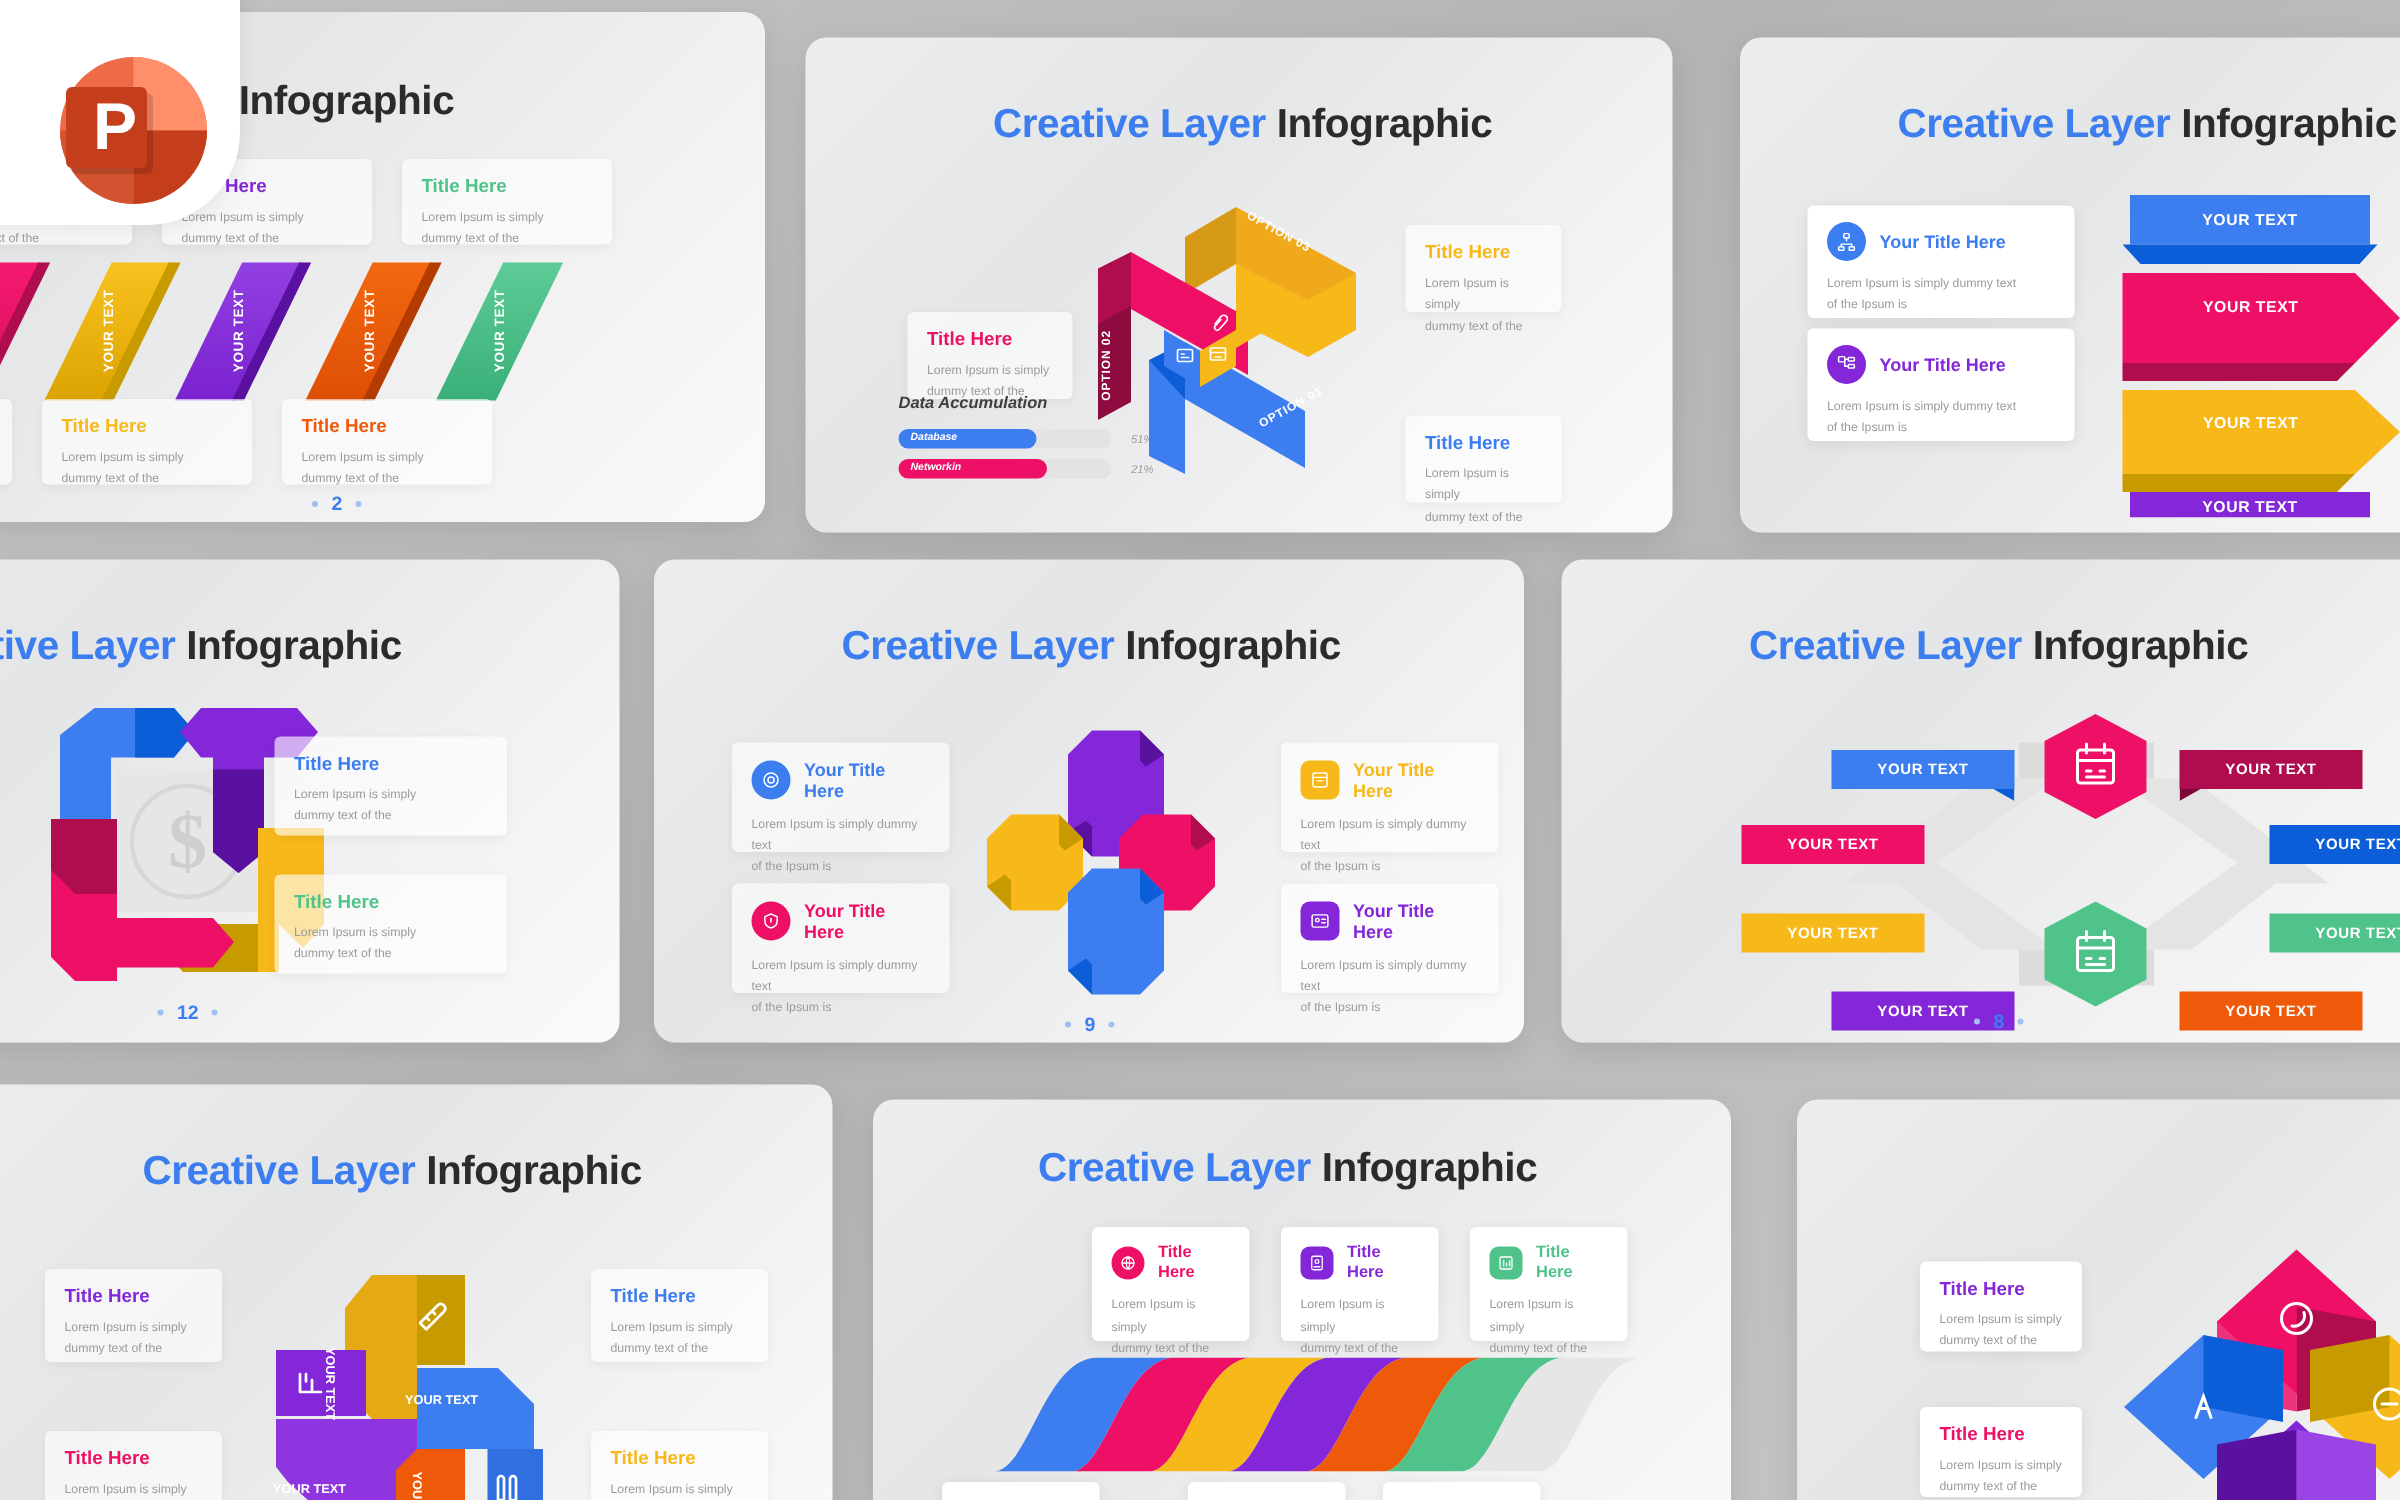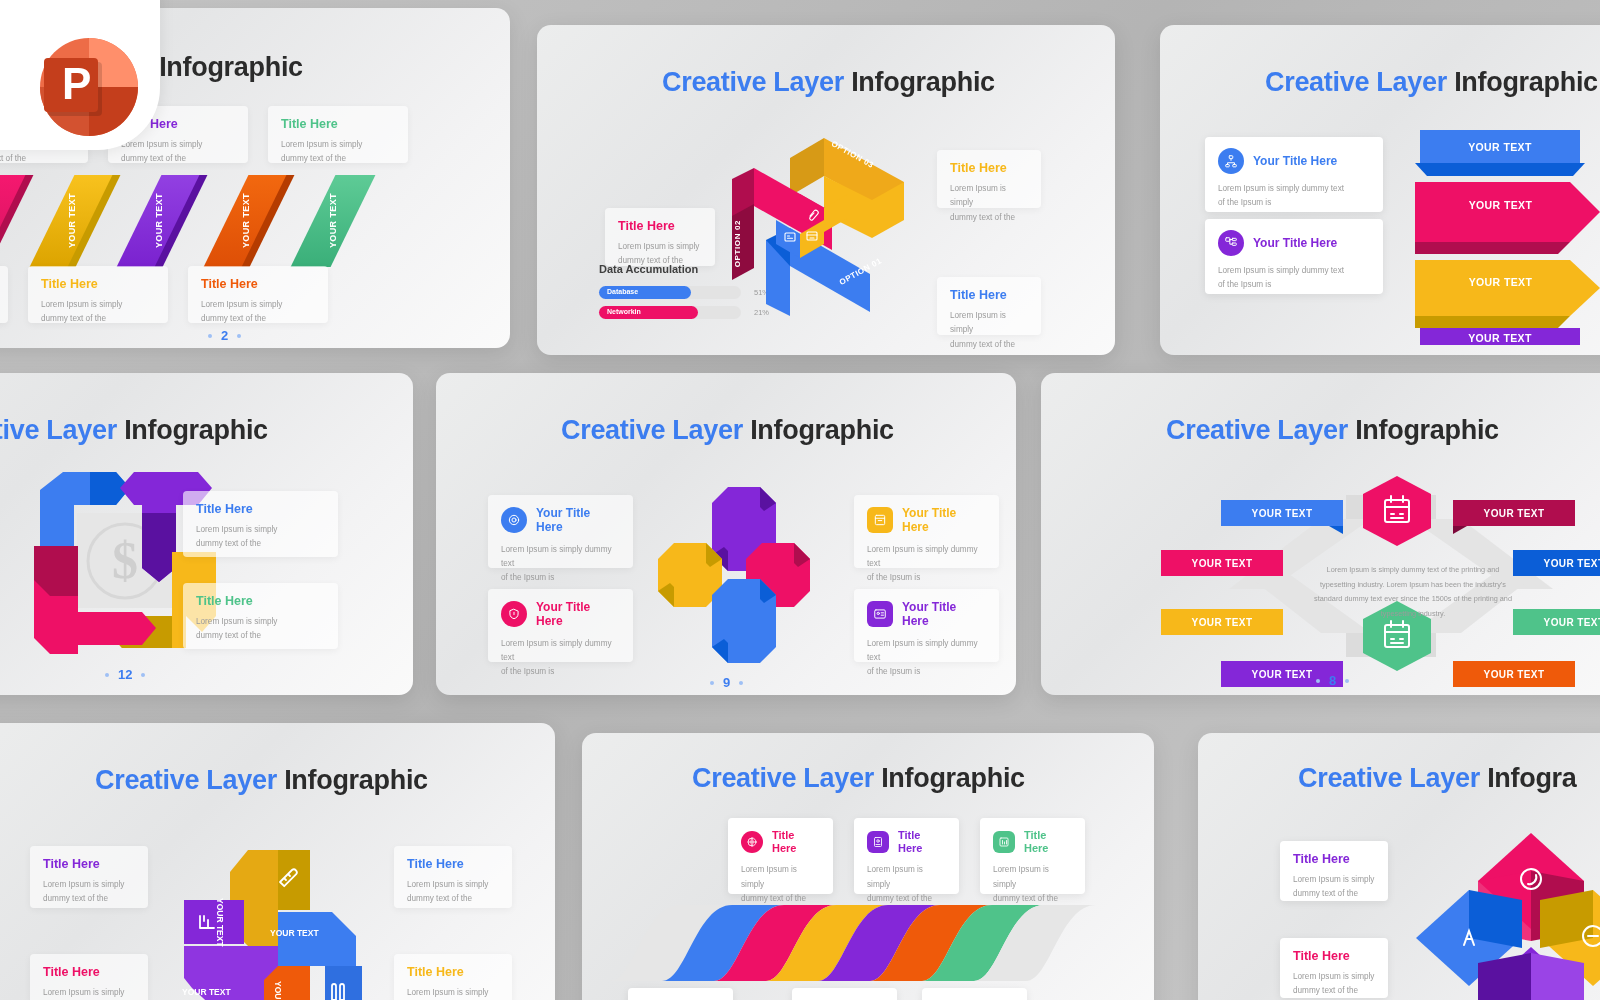--- a/index.html
+++ b/index.html
@@ -117,21 +117,21 @@
 <div class="slide" id="s3" style="left:537px;top:25px;width:578px;height:330px;">
   <div class="title" style="left:125px;top:42px;">
     <span class="b">Creative Layer</span> <span>Infographic</span>
   </div>
 
   <div class="card" style="left:68px;top:183px;width:110px;height:58px;">
     <h4 style="color:#ee1066">Title Here</h4>
     <p><span>Lorem Ipsum is simply</span><br><span>dummy text of the</span></p>
   </div>
 
-  <div style="position:absolute;left:62px;top:238px;width:170px;">
+  <div style="position:absolute;left:62px;top:238px;width:170px;font-style:italic;">
     <div style="font-size:11px;font-weight:700;color:#3f3f3f;margin-bottom:11px;">Data Accumulation</div>
     <div style="display:flex;align-items:center;gap:6px;margin-bottom:7px;">
       <div style="position:relative;flex:1;height:13px;border-radius:7px;background:#e3e3e3;">
         <div style="position:absolute;left:0;top:0;bottom:0;width:65%;border-radius:7px;background:#3c7df0;"></div>
         <span style="position:absolute;left:8px;top:2px;font-size:7px;color:#fff;font-weight:700;">Database</span>
       </div>
       <span style="font-size:7.5px;color:#9b9b9b;width:22px;text-align:right;">51%</span>
     </div>
     <div style="display:flex;align-items:center;gap:6px;">
       <div style="position:relative;flex:1;height:13px;border-radius:7px;background:#e3e3e3;">
@@ -415,21 +415,20 @@
   <div class="ribbon" style="left:472px;top:236px;width:122px;height:26px;background:#4fc38a;font-size:10px;">
     <span>YOUR TEXT</span>
   </div>
   <div class="ribbon" style="left:180px;top:288px;width:122px;height:26px;background:#8427d8;font-size:10px;">
     <span>YOUR TEXT</span>
   </div>
   <div class="ribbon" style="left:412px;top:288px;width:122px;height:26px;background:#ef5a0a;font-size:10px;">
     <span>YOUR TEXT</span>
   </div>
 
-  <p style="position:absolute;left:272px;top:190px;width:200px;text-align:center;font-size:7.3px;line-height:2.0;color:#9b9b9b;">Lorem Ipsum is simply dummy text of the printing and typesetting industry. Lorem Ipsum has been the industry's standard dummy text ever since the 1500s of the printing and typesetting industry.</p>
 
   <div class="pager" style="left:275px;top:300px;">
     <i class="dot"></i>
     <span>8</span>
     <i class="dot"></i>
   </div>
 </div>
 
 <div class="slide" id="sbl" style="left:-30px;top:723px;width:585px;height:330px;">
   <div class="title" style="left:125px;top:42px;">
@@ -550,23 +549,20 @@
   </div>
   <div class="card solid" style="left:340px;top:255px;width:105px;height:62px;">
     <div class="rowcard">
 
       <h4 style="color:#ef5a0a;font-size:11px;">Title Here</h4>
     </div>
   </div>
 </div>
 
 <div class="slide" id="sbr" style="left:1198px;top:733px;width:580px;height:320px;">
-  <div class="title" style="left:100px;top:30px;">
-    <span class="b">Creative Layer</span> <span>Infogra</span>
-  </div>
 
   <div class="card solid" style="left:82px;top:108px;width:108px;height:60px;">
     <h4 style="color:#8427d8">Title Here</h4>
     <p><span>Lorem Ipsum is simply</span><br><span>dummy text of the</span></p>
   </div>
   <div class="card solid" style="left:82px;top:205px;width:108px;height:60px;">
     <h4 style="color:#ee1066">Title Here</h4>
     <p><span>Lorem Ipsum is simply</span><br><span>dummy text of the</span></p>
   </div>
 

